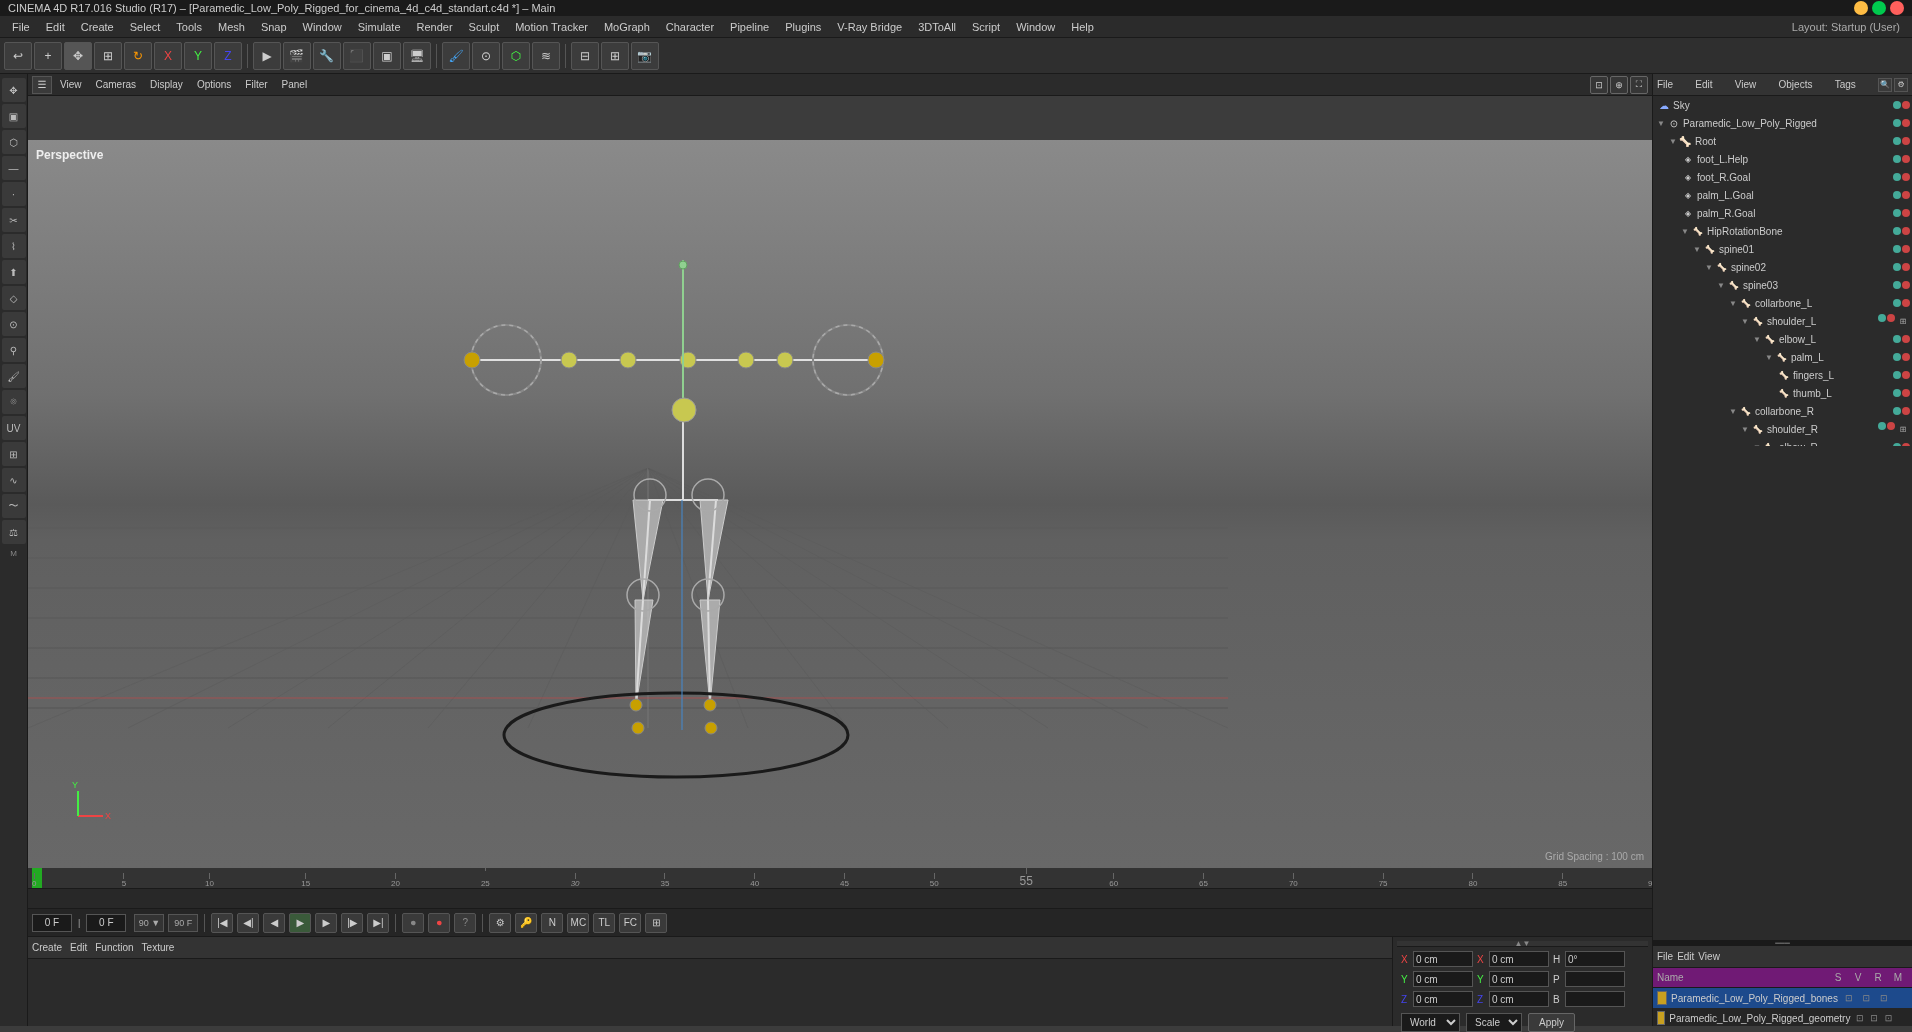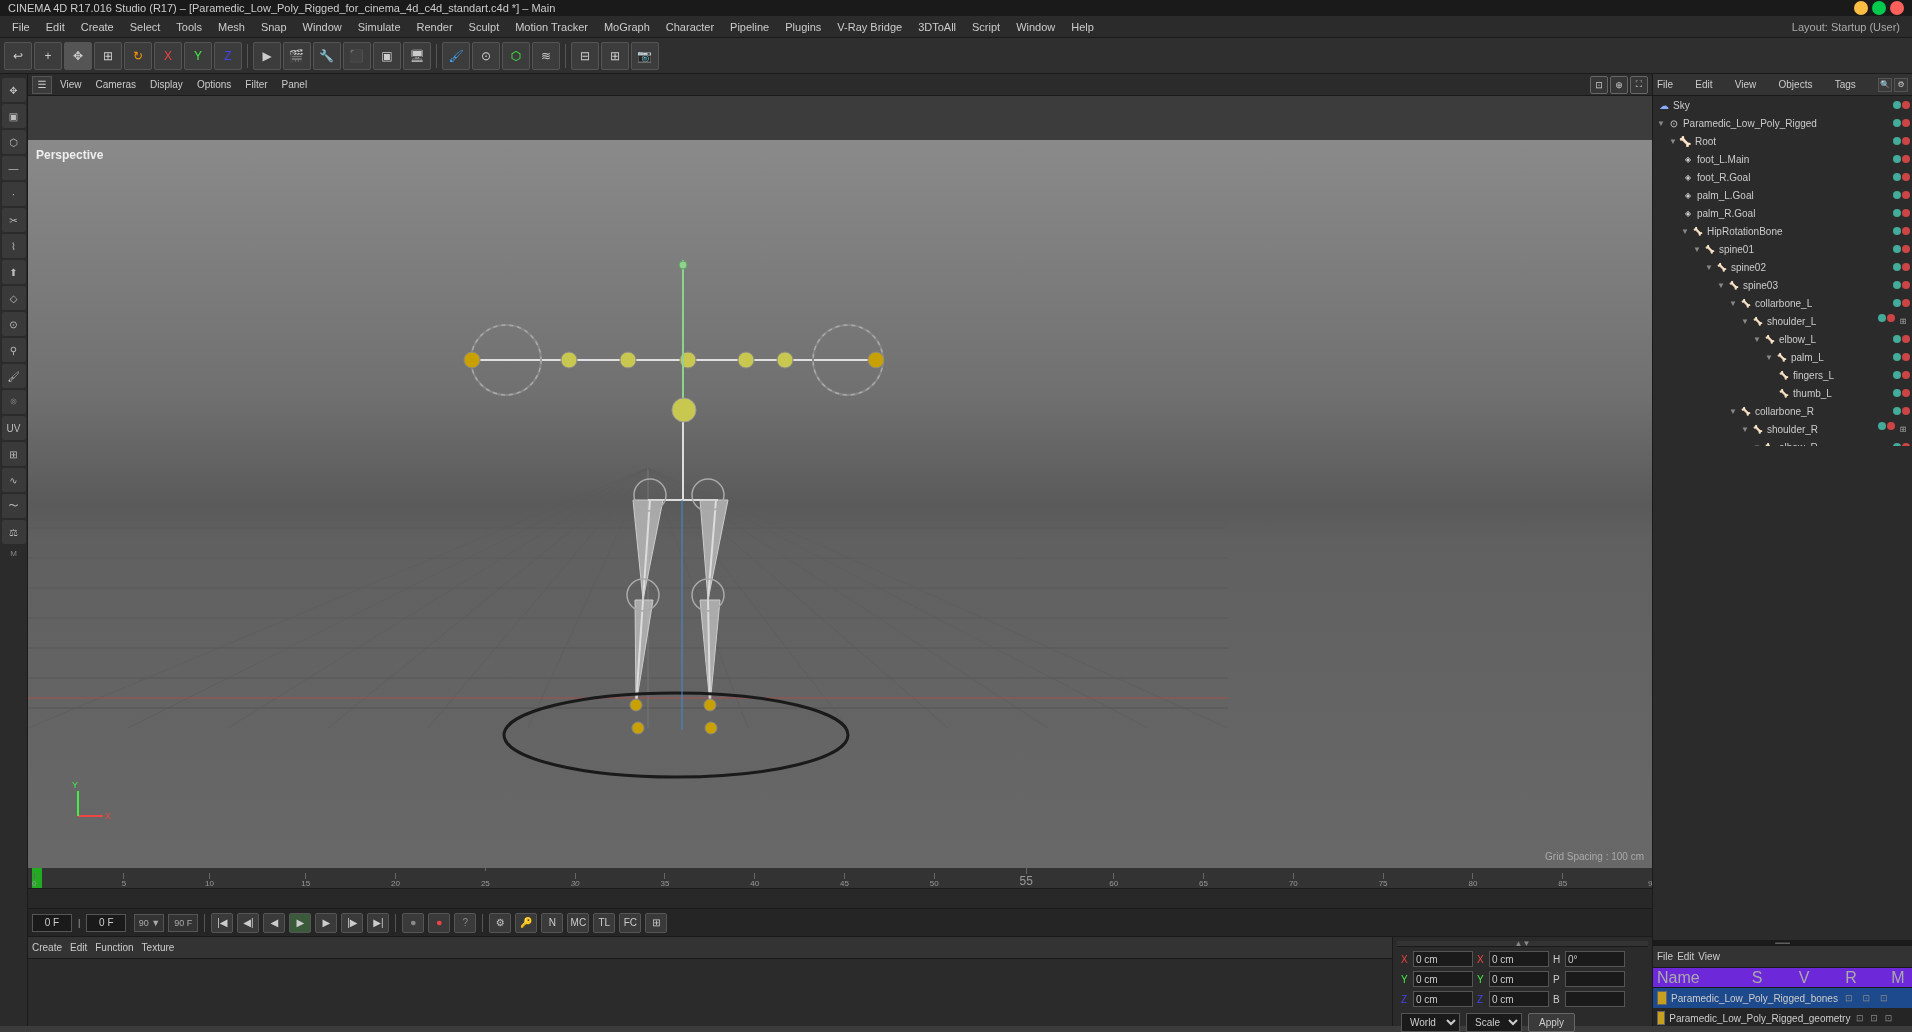--- a/index.html
+++ b/index.html
@@ -91,21 +91,21 @@
     .dot-green { background: #4a9; }
     .dot-red { background: #c44; }
 
     
     #right-separator { height: 6px; background: #1a1a1a; display: flex; align-items: center; justify-content: center; cursor: row-resize; }
 
     
     #mat-manager { height: 80px; display: flex; flex-direction: column; }
     #mat-toolbar { height: 22px; background: #333; display: flex; align-items: center; padding: 0 4px; gap: 4px; border-bottom: 1px solid #1a1a1a; }
     .mat-menu { color: #ccc; font-size: 10px; cursor: pointer; }
-    #mat-header { height: 20px; background: #6d28d9; display: flex; align-items: center; padding: 0 4px; font-size: 16px; color: #aaa; border-bottom: 1px solid #1a1a1a; gap: 27px; }
+    #mat-header { height: 20px; background: #701a75; display: flex; align-items: center; padding: 0 4px; font-size: 10px; color: #aaa; border-bottom: 1px solid #1a1a1a; }
     .mat-col { flex: 1; }
     .mat-col-sm { width: 20px; text-align: center; }
     #mat-list { flex: 1; background: #252525; overflow-y: auto; }
     .mat-row { height: 20px; display: flex; align-items: center; padding: 0 4px; gap: 4px; font-size: 10px; cursor: pointer; }
     .mat-row.selected { background: #1d4a8c; }
     .mat-color-box { width: 14px; height: 14px; border: 1px solid #666; }
     .mat-name { flex: 1; color: #ccc; }
     .mat-icon-cell { width: 20px; display: flex; align-items: center; justify-content: center; color: #888; font-size: 9px; }
 
     
@@ -569,21 +569,21 @@
           <span class="obj-icon" style="color:#ccc;">🦴</span>
           <span class="obj-name">Root</span>
           <div class="obj-dots">
             <div class="obj-dot dot-green"></div>
             <div class="obj-dot dot-red"></div>
           </div>
         </div>
 
         <div class="obj-item" style="padding-left:28px;">
           <span class="obj-icon" style="color:#ccc;font-size:8px;">◈</span>
-          <span class="obj-name">foot_L.Main</span>
+          <span class="obj-name">foot_L.Help</span>
           <div class="obj-dots">
             <div class="obj-dot dot-green"></div>
             <div class="obj-dot dot-red"></div>
           </div>
         </div>
 
         <div class="obj-item" style="padding-left:28px;">
           <span class="obj-icon" style="color:#ccc;font-size:8px;">◈</span>
           <span class="obj-name">foot_R.Goal</span>
           <div class="obj-dots">

